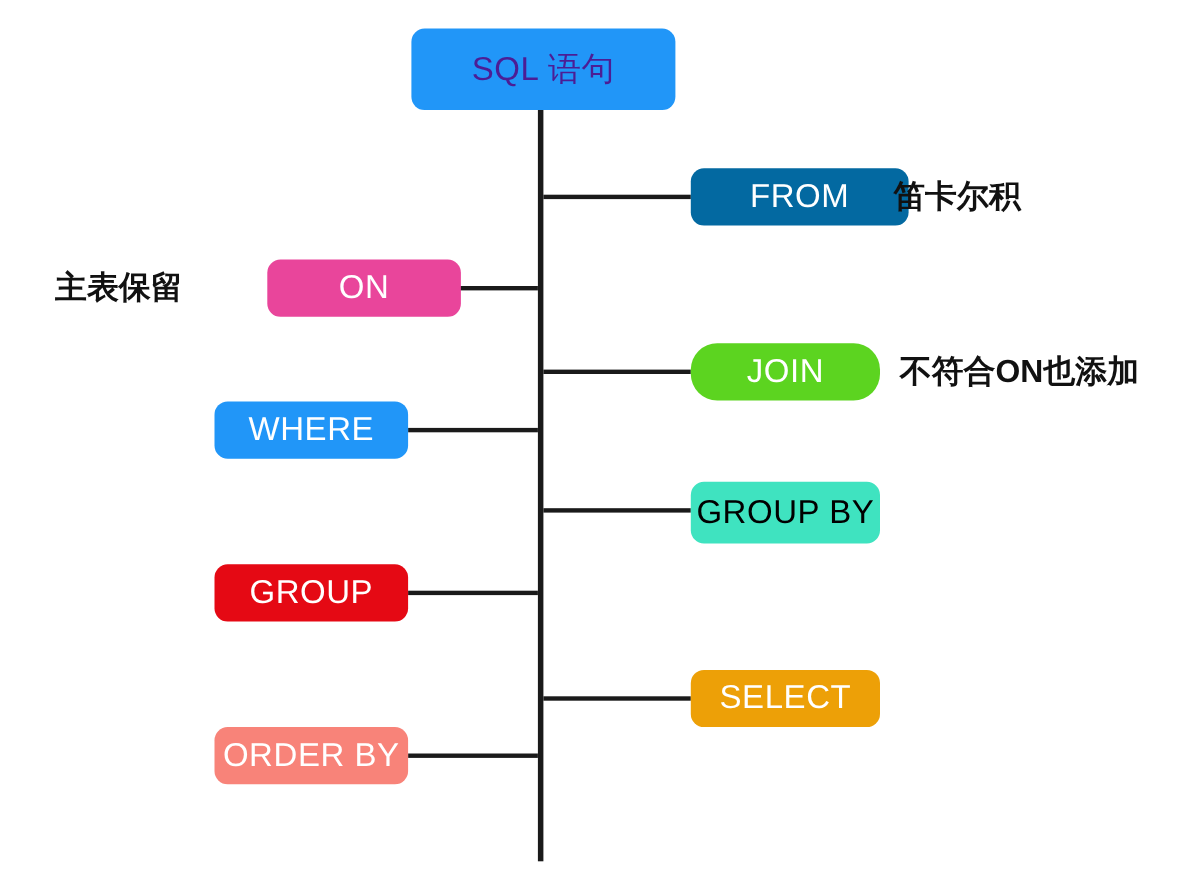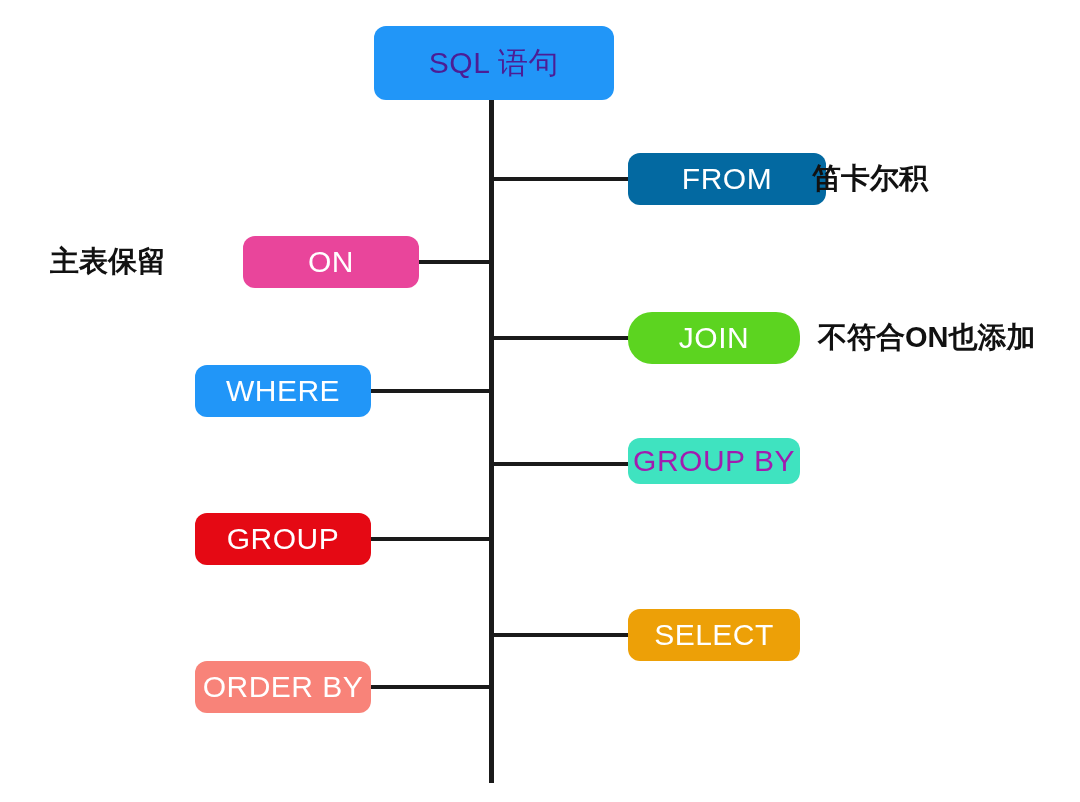--- a/index.html
+++ b/index.html
@@ -80,21 +80,21 @@
       <div class="branch" style="top: 336px; left: 494px; width: 134px; background: rgb(26, 26, 26);"></div>
       <div class="node" style="left: 628px; top: 312px; width: 172px; height: 52px; background: rgb(92, 212, 32); color: rgb(255, 255, 255); border-radius: 24px;">
         <span>JOIN</span>
       </div>
       <div class="annotation" style="left: 818px; top: 318px; height: 40px;">不符合ON也添加</div>
       <div class="branch" style="top: 389px; left: 371px; width: 118px; background: rgb(26, 26, 26);"></div>
       <div class="node" style="left: 195px; top: 365px; width: 176px; height: 52px; background: rgb(33, 150, 248); color: rgb(255, 255, 255); align-items: center;">
         <span>WHERE</span>
       </div>
       <div class="branch" style="top: 462px; left: 494px; width: 134px; background: rgb(26, 26, 26);"></div>
-      <div class="node" style="left: 628px; top: 438px; width: 172px; height: 46px; background: rgb(63, 227, 192); color: #a21caf;">
+      <div class="node" style="left: 628px; top: 438px; width: 172px; height: 56px; background: rgb(63, 227, 192); color: #000000;">
         <span>GROUP BY</span>
       </div>
       <div class="branch" style="top: 537px; left: 371px; width: 118px; background: rgb(26, 26, 26);"></div>
       <div class="node" style="left: 195px; top: 513px; width: 176px; height: 52px; background: rgb(229, 9, 20); color: rgb(255, 255, 255);">
         <span>GROUP</span>
       </div>
       <div class="branch" style="top: 633px; left: 494px; width: 134px; background: rgb(26, 26, 26);"></div>
       <div class="node" style="left: 628px; top: 609px; width: 172px; height: 52px; background: rgb(237, 160, 7); color: rgb(255, 255, 255);">
         <span>SELECT</span>
       </div>

